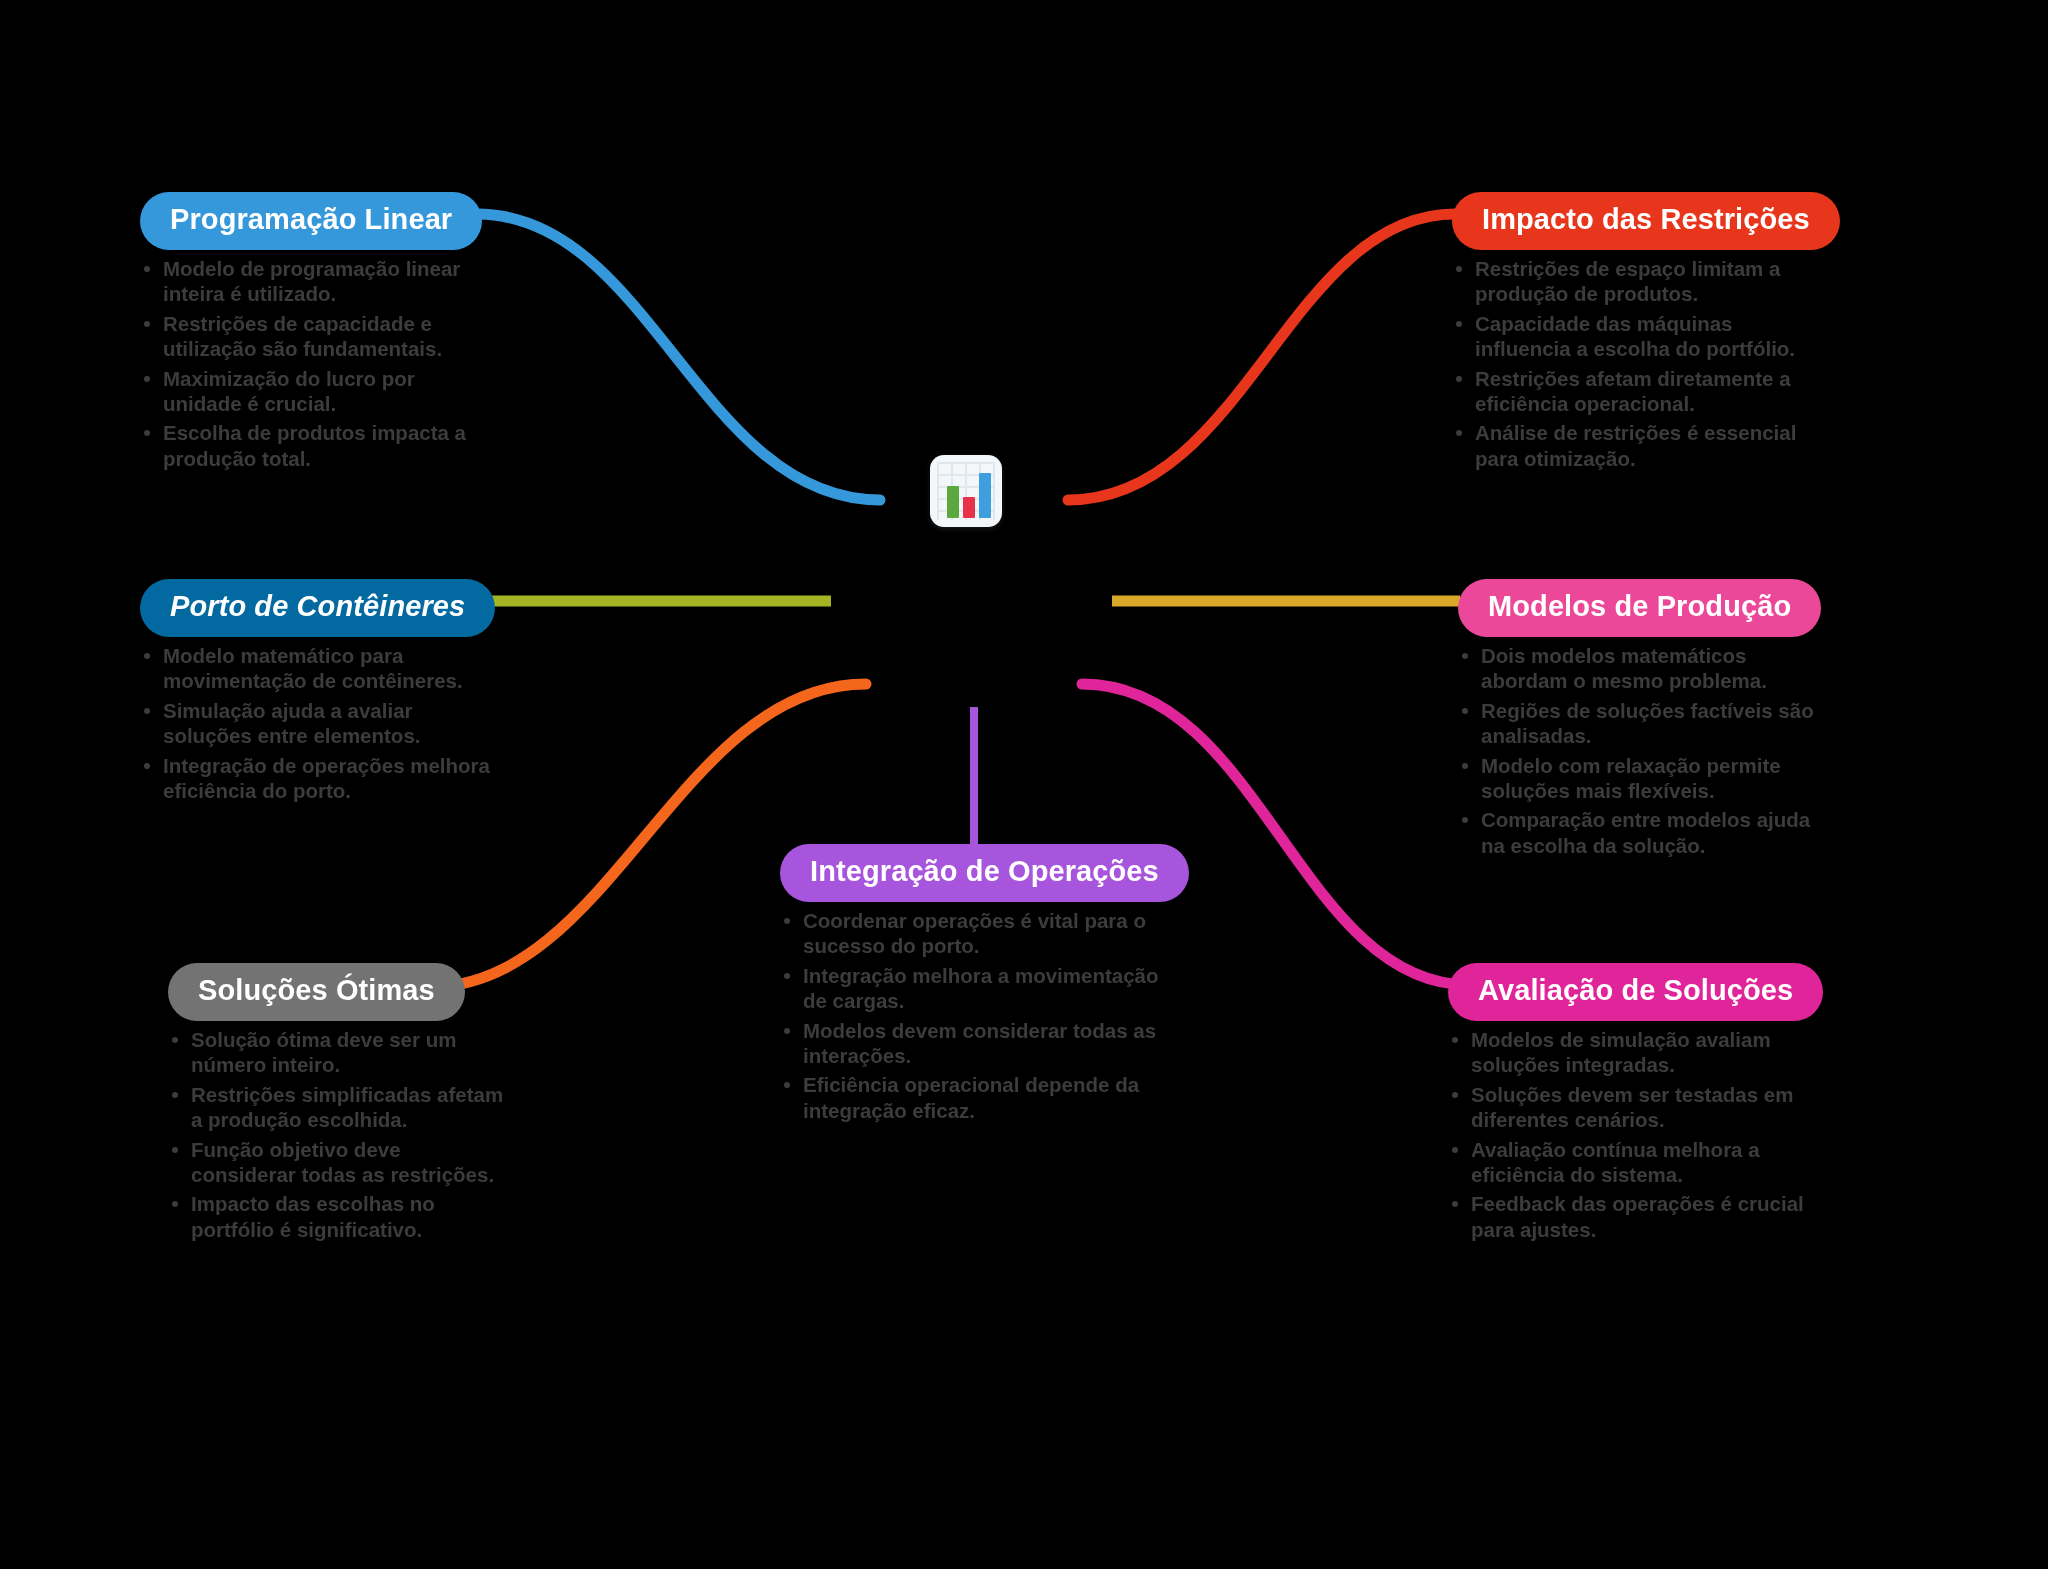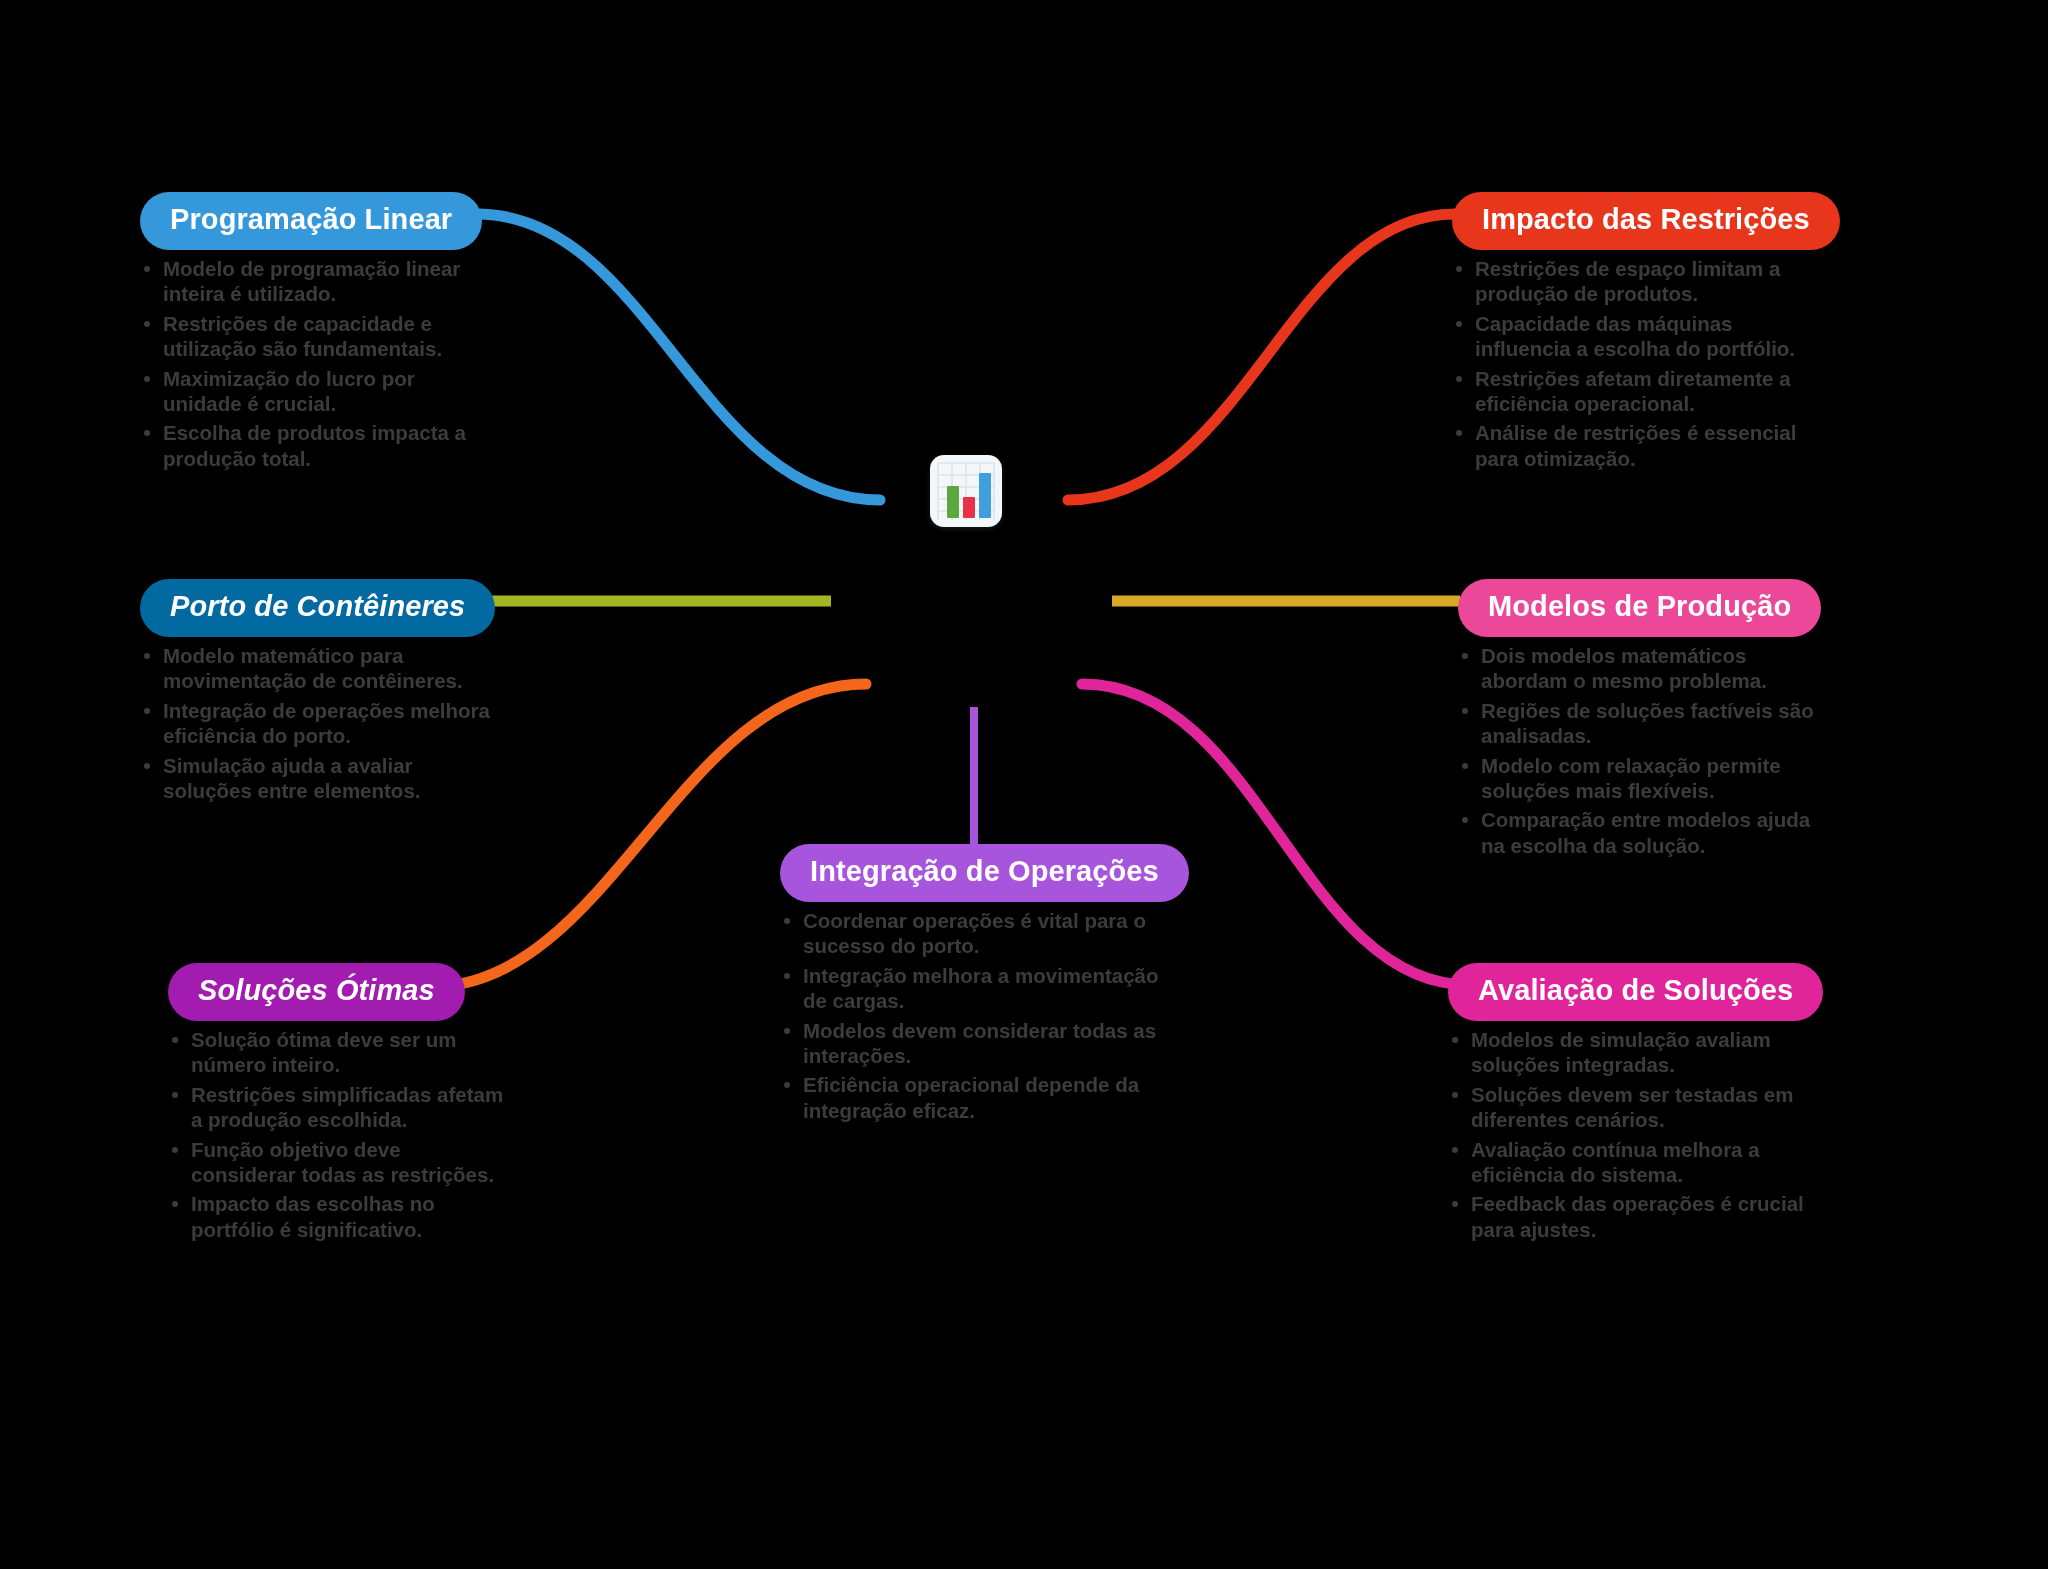--- a/index.html
+++ b/index.html
@@ -114,37 +114,37 @@
       <li>Capacidade das máquinas influencia a escolha do portfólio.</li>
       <li>Restrições afetam diretamente a eficiência operacional.</li>
       <li>Análise de restrições é essencial para otimização.</li>
     </ul>
   </div>
 
   <div class="node left" style="left:140px;top:579px;width:360px;">
     <div class="pill" style="background:#0369a1;font-style:italic;">Porto de Contêineres</div>
     <ul class="bullets">
       <li>Modelo matemático para movimentação de contêineres.</li>
+      <li>Simulação ajuda a avaliar soluções entre elementos.</li>
       <li>Integração de operações melhora eficiência do porto.</li>
-      <li>Simulação ajuda a avaliar soluções entre elementos.</li>
     </ul>
   </div>
 
   <div class="node right" style="left:1458px;top:579px;width:360px;">
     <div class="pill" style="background:#ec4899;">Modelos de Produção</div>
     <ul class="bullets">
       <li>Dois modelos matemáticos abordam o mesmo problema.</li>
       <li>Regiões de soluções factíveis são analisadas.</li>
       <li>Modelo com relaxação permite soluções mais flexíveis.</li>
       <li>Comparação entre modelos ajuda na escolha da solução.</li>
     </ul>
   </div>
 
   <div class="node left" style="left:168px;top:963px;width:340px;">
-    <div class="pill" style="background:#a21caf;font-style:italic;">Soluções Ótimas</div>
+    <div class="pill" style="background:#737373;">Soluções Ótimas</div>
     <ul class="bullets">
       <li>Solução ótima deve ser um número inteiro.</li>
       <li>Restrições simplificadas afetam a produção escolhida.</li>
       <li>Função objetivo deve considerar todas as restrições.</li>
       <li>Impacto das escolhas no portfólio é significativo.</li>
     </ul>
   </div>
 
   <div class="node center" style="left:780px;top:844px;width:390px;">
     <div class="pill" style="background:#a855dd;">Integração de Operações</div>

